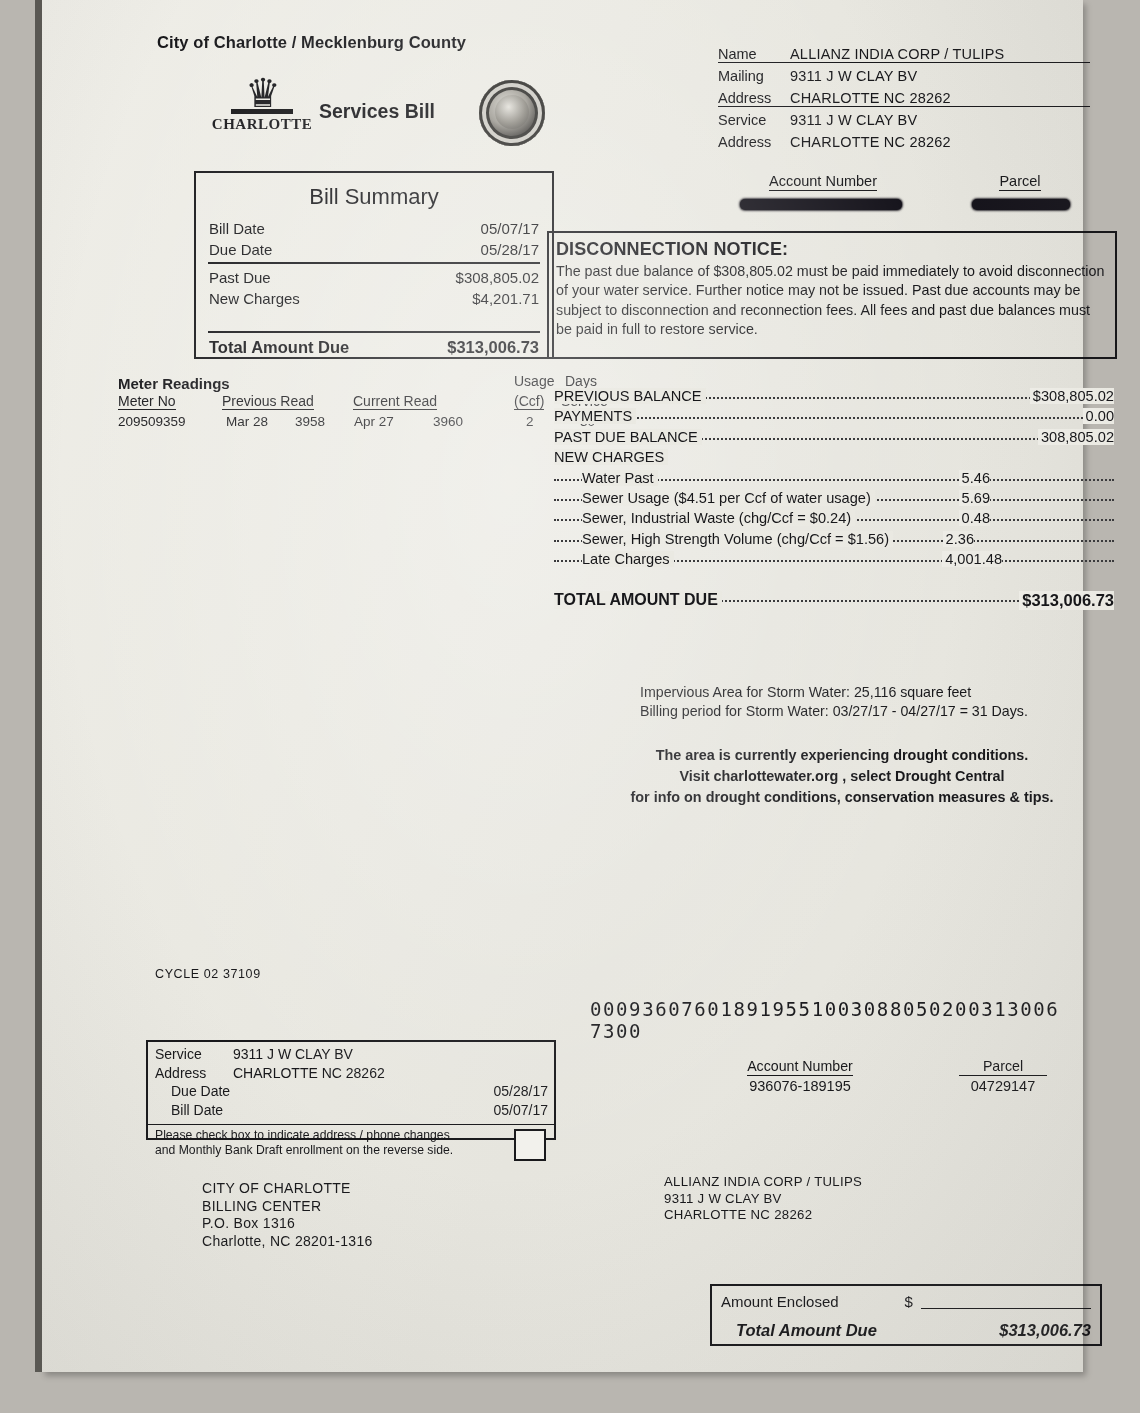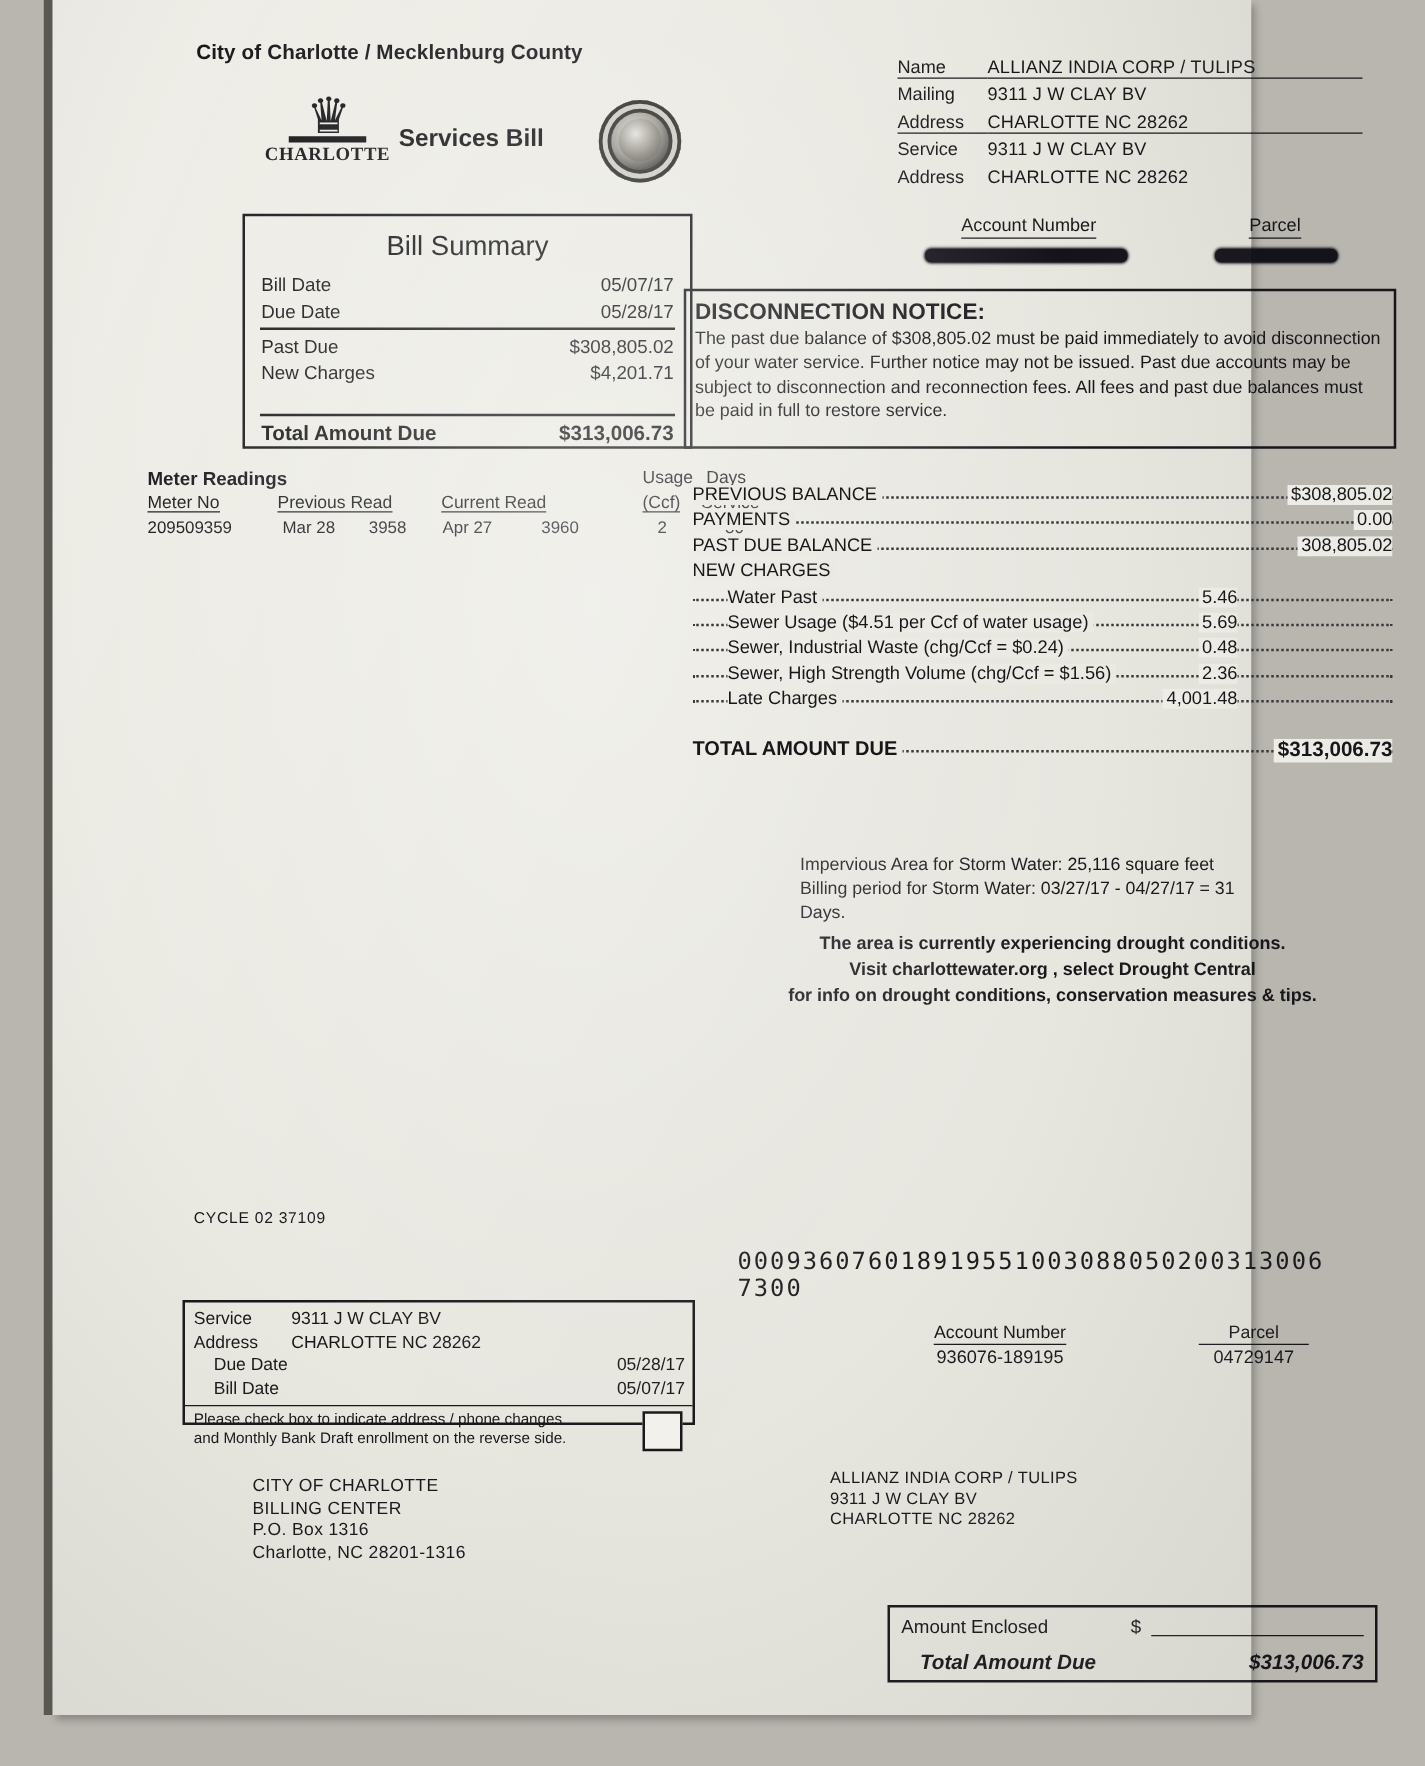--- a/index.html
+++ b/index.html
@@ -6,21 +6,21 @@
   body{
     width:1140px;height:1413px;
     background:#b9b6b0;
     font-family:"Liberation Sans",sans-serif;
     overflow:hidden;
     position:relative;
   }
   
   #paper{
     position:absolute;
-    left:42px;top:0;width:959px;height:1372px;
+    left:42px;top:0;width:1041px;height:1372px;
     background:
       linear-gradient(115deg,#efeee8 0%,#eae9e2 35%,#e6e5de 60%,#e9e8e1 100%);
     box-shadow:-7px 0 0 0 #5a5853, 3px 4px 6px rgba(0,0,0,.25);
     color:#17171a;
   }
   #paper:after{
     content:"";position:absolute;left:0;top:0;right:0;bottom:0;
     background:radial-gradient(ellipse at 45% 35%,rgba(255,255,255,.35) 0%,rgba(255,255,255,0) 55%,rgba(120,118,112,.16) 100%);
     pointer-events:none;
   }
@@ -258,26 +258,26 @@
           <span class="amt" style="right: 124px;">5.69</span>
         </div>
         <div class="crow ind">
           <span class="nm">Sewer, Industrial Waste (chg/Ccf = $0.24)</span>
           <span class="dots"></span>
           <span class="amt" style="right: 124px;">0.48</span>
         </div>
         <div class="crow ind">
           <span class="nm">Sewer, High Strength Volume (chg/Ccf = $1.56)</span>
           <span class="dots"></span>
-          <span class="amt" style="right: 124px;">2.36</span>
+          <span class="amt" style="right: 140px;">2.36</span>
         </div>
         <div class="crow ind">
           <span class="nm">Late Charges</span>
           <span class="dots"></span>
-          <span class="amt" style="right: 124px;">4,001.48</span>
+          <span class="amt" style="right: 112px;">4,001.48</span>
         </div>
       </div>
     <div class="crow" id="total-due-row">
       <span class="nm">TOTAL AMOUNT DUE</span>
       <span class="dots"></span>
       <span class="amt" style="right:0;">$313,006.73</span>
     </div>
   </div>
 
   <div class="abs" id="storm-notes">

